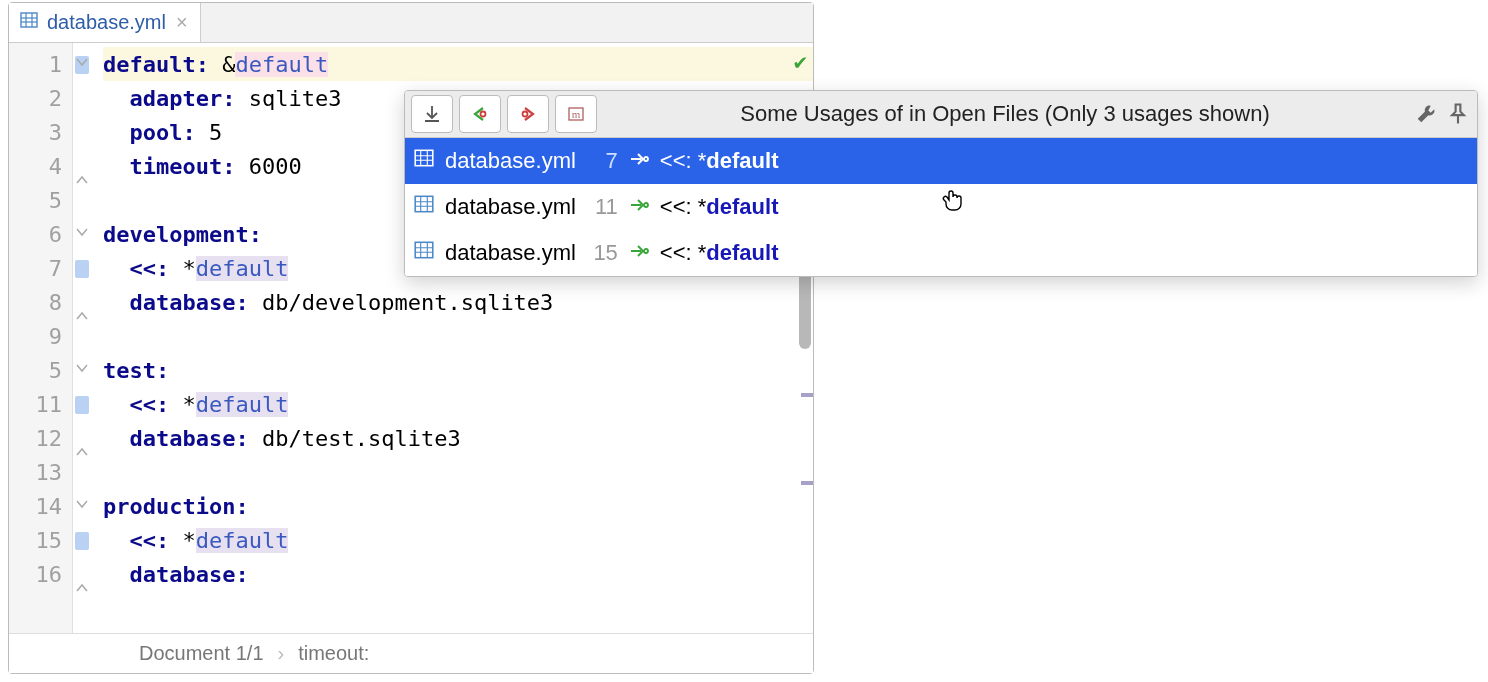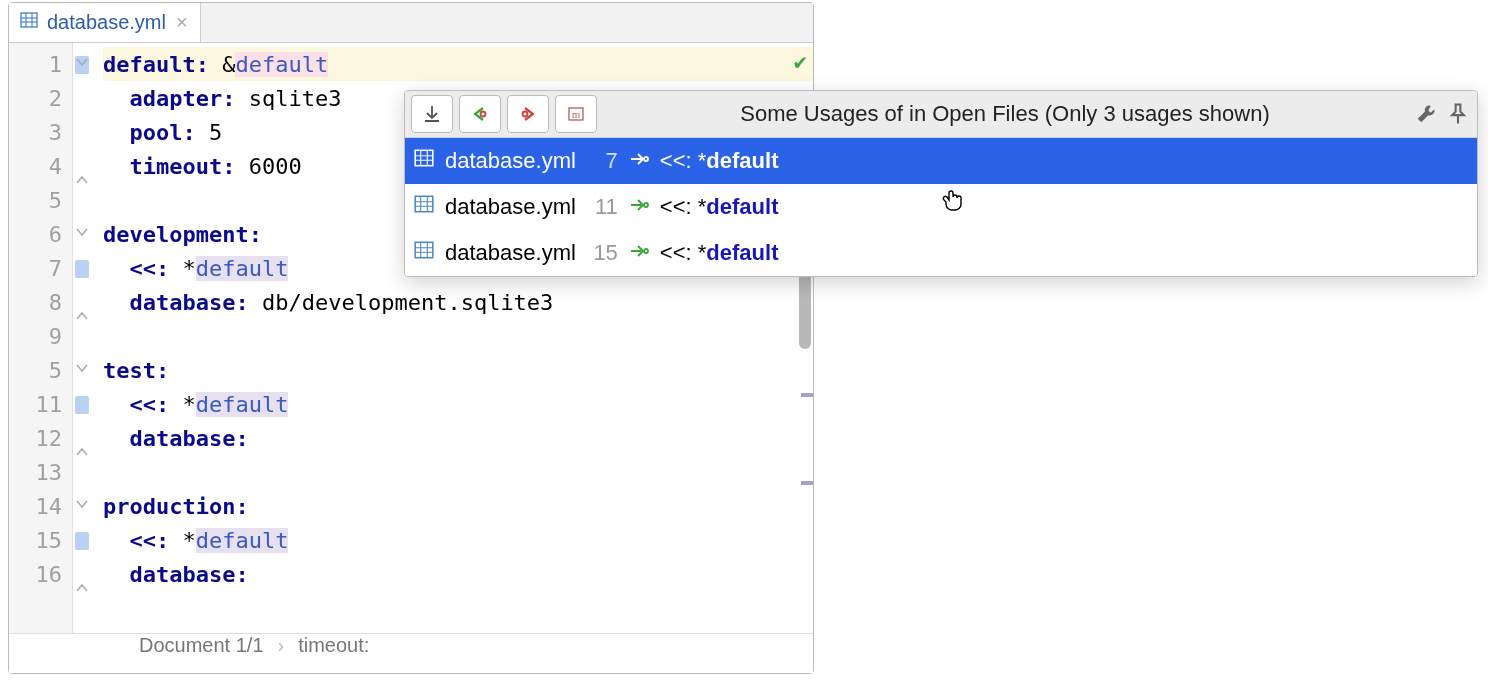--- a/index.html
+++ b/index.html
@@ -30,21 +30,21 @@
 .anchor-ref { color: #3a59bf; }
 .highlight-ref { background: #e6e0f0; }
 .highlight-decl { background: #fce0e8; }
 
 .check-icon { position: absolute; right: 6px; top: 6px; color: #3aa63a; font-size: 22px; font-weight: bold; }
 
 .scroll-track { position: absolute; right: 0; top: 40px; bottom: 42px; width: 16px; }
 .scroll-handle { position: absolute; top: 120px; width: 12px; height: 146px; right: 2px; background: rgba(0,0,0,0.28); border-radius: 6px; }
 .scroll-mark { position: absolute; right: 0; width: 12px; height: 4px; background: #a8a0c8; }
 
-.breadcrumb { height: 40px; border-top: 1px solid #ddd; background: #fff; display: flex; align-items: flex-start; padding-left: 130px; color: #777; font-size: 20px; gap: 14px; }
+.breadcrumb { height: 40px; border-top: 1px solid #ddd; background: #fff; display: flex; align-items: center; padding-left: 130px; color: #777; font-size: 20px; gap: 14px; }
 .breadcrumb .sep { color: #bbb; }
 
 .popup { position: absolute; left: 404px; top: 90px; width: 1074px; background: #fff; border: 1px solid #bbb; border-radius: 4px; box-shadow: 0 6px 20px rgba(0,0,0,0.18); overflow: hidden; }
 .popup-header { background: #ececec; border-bottom: 1px solid #ccc; display: flex; align-items: center; padding: 4px 6px; gap: 6px; }
 .toolbar-btn { width: 42px; height: 38px; background: #fff; border: 1px solid #bbb; border-radius: 4px; display: flex; align-items: center; justify-content: center; }
 .toolbar-btn svg { width: 22px; height: 22px; }
 .popup-title { flex: 1; text-align: center; font-size: 22px; color: #222; }
 .popup-title .b { font-weight: normal; }
 .header-icon { width: 26px; height: 26px; display: flex; align-items: center; justify-content: center; color: #555; }
 
@@ -141,21 +141,21 @@
         <div class="code-line"><span>  </span><span class="kw">adapter</span><span class="kw">:</span><span class="val"> sqlite3</span></div>
         <div class="code-line"><span>  </span><span class="kw">pool</span><span class="kw">:</span><span class="val"> 5</span></div>
         <div class="code-line"><span>  </span><span class="kw">timeout</span><span class="kw">:</span><span class="val"> 6000</span></div>
         <div class="code-line">&nbsp;</div>
         <div class="code-line"><span></span><span class="kw">development</span><span class="kw">:</span><span class="val"></span></div>
         <div class="code-line"><span>  </span><span class="kw">&lt;&lt;</span><span class="kw">:</span><span class="val"> *</span><span class="anchor-ref highlight-ref">default</span></div>
         <div class="code-line"><span>  </span><span class="kw">database</span><span class="kw">:</span><span class="val"> db/development.sqlite3</span></div>
         <div class="code-line">&nbsp;</div>
         <div class="code-line"><span></span><span class="kw">test</span><span class="kw">:</span><span class="val"></span></div>
         <div class="code-line"><span>  </span><span class="kw">&lt;&lt;</span><span class="kw">:</span><span class="val"> *</span><span class="anchor-ref highlight-ref">default</span></div>
-        <div class="code-line"><span>  </span><span class="kw">database</span><span class="kw">:</span></div>
+        <div class="code-line"><span>  </span><span class="kw">database</span><span class="kw">:</span><span class="val"> db/test.sqlite3</span></div>
         <div class="code-line">&nbsp;</div>
         <div class="code-line"><span></span><span class="kw">production</span><span class="kw">:</span><span class="val"></span></div>
         <div class="code-line"><span>  </span><span class="kw">&lt;&lt;</span><span class="kw">:</span><span class="val"> *</span><span class="anchor-ref highlight-ref">default</span></div>
         <div class="code-line"><span>  </span><span class="kw">database</span><span class="kw">:</span></div>
       </div>
     <div class="scroll-track">
       <div class="scroll-handle"></div>
       <div class="scroll-mark" style="top:310px"></div>
       <div class="scroll-mark" style="top:398px"></div>
     </div>

